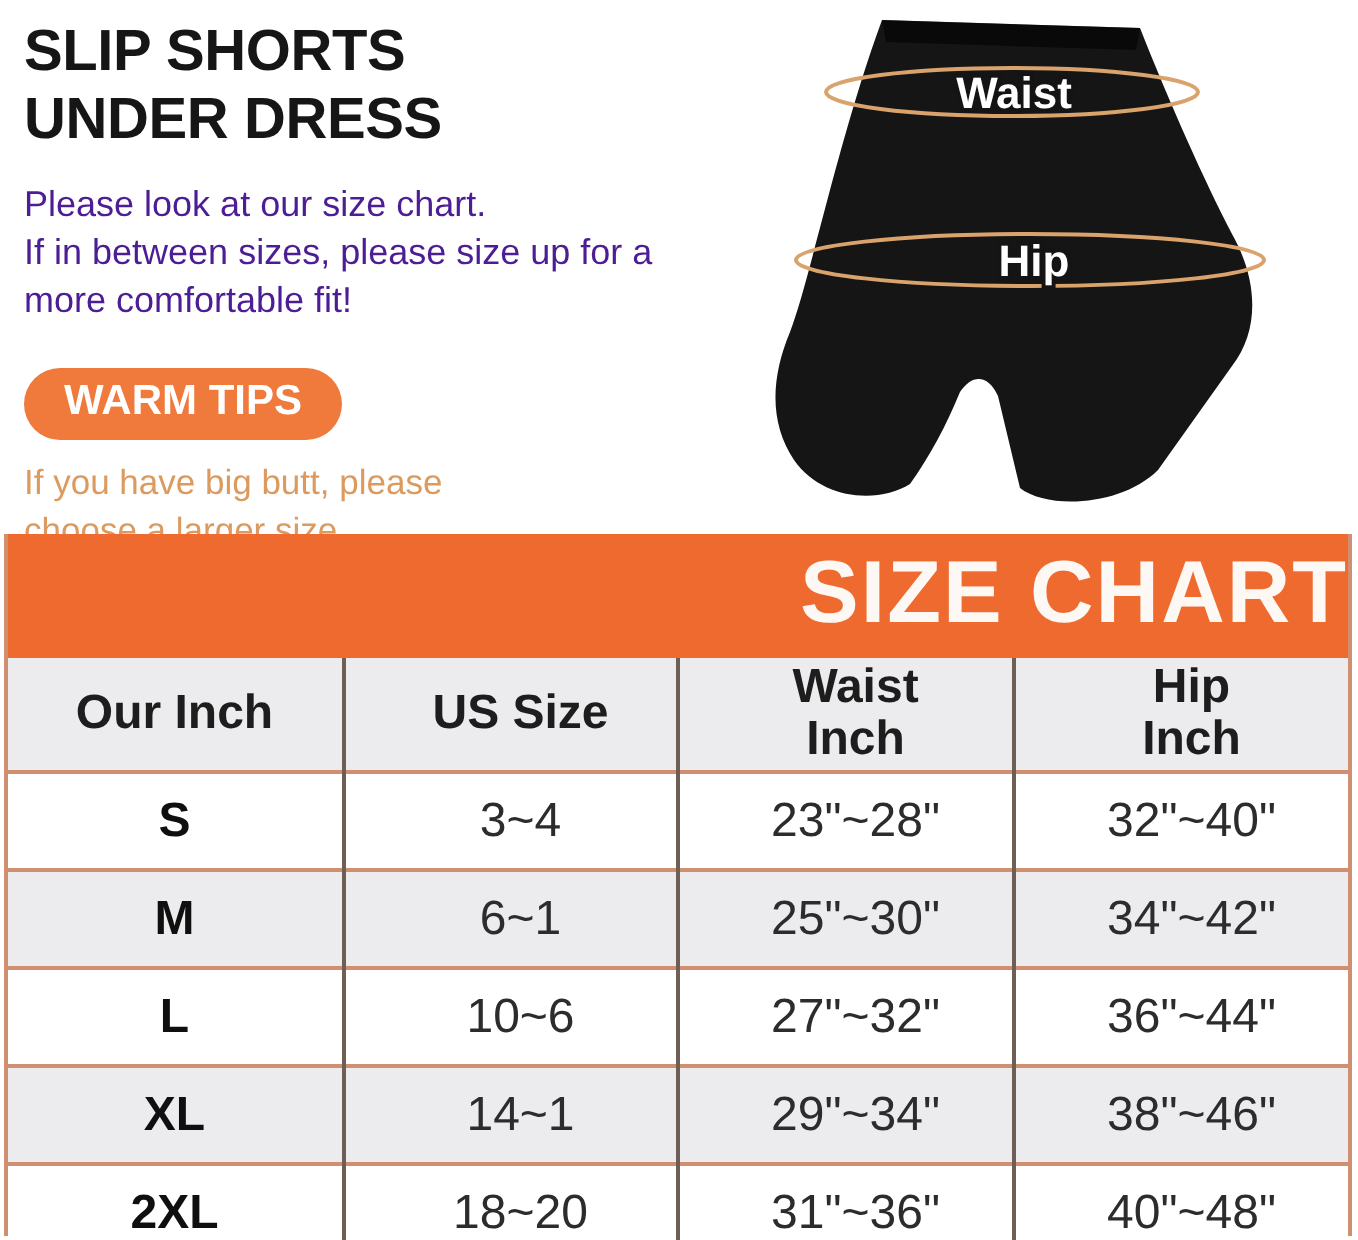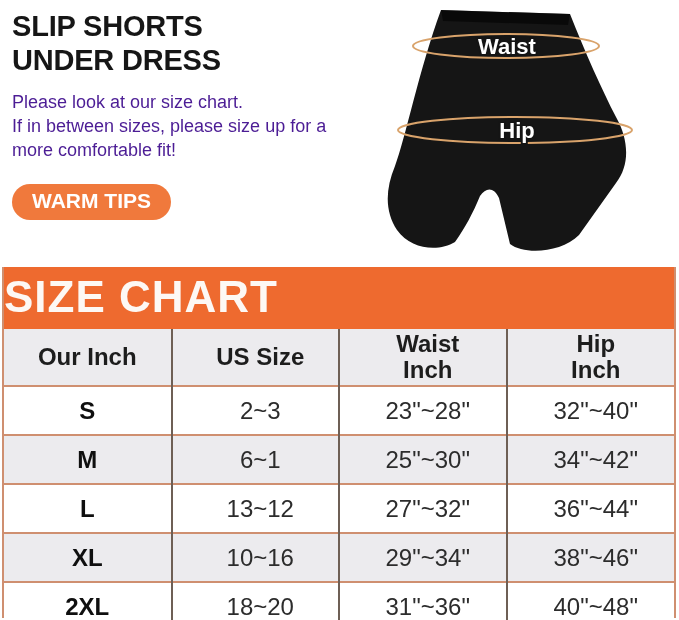--- a/index.html
+++ b/index.html
@@ -45,21 +45,21 @@
 
   
   .size-chart {
     position: absolute; left: 2px; right: 3px; top: 267px; bottom: 2px;
     border: 2px solid var(--table-border-tan, #cf8f70); border-top: none;
     background: #ffffff;
   }
   .chart-banner {
     height: 62px; background: var(--accent-orange, #ee6a2f);
     color: #fdf8f4; font-size: 44px; font-weight: 700;
-    text-align: left; line-height: 60px; letter-spacing: 1px;
+    text-align: right; line-height: 60px; letter-spacing: 1px;
   }
   table.size-table {
     width: 100%; border-collapse: collapse; table-layout: fixed;
     text-align: center;
   }
   .size-table th {
     height: 54px; background: var(--row-alt-bg, #ecebee);
     font-size: 24px; font-weight: 700; color: #1d1d1d;
     line-height: 1.08; white-space: pre-line; vertical-align: middle;
   }
@@ -82,20 +82,22 @@
 
   <div class="intro-block">
     <h1 class="main-title">SLIP SHORTS
 UNDER DRESS</h1>
     <p class="intro-text">Please look at our size chart.
 If in between sizes, please size up for a
 more comfortable fit!</p>
     <div>
       <span class="warm-tips-badge">WARM TIPS</span>
     </div>
+    <p class="tip-text">If you have big butt, please
+choose a larger size</p>
   </div>
 
   <svg class="shorts-figure" viewBox="0 0 340 262" xmlns="http://www.w3.org/2000/svg">
     <path fill="#151515" d="M 102 10
              L 231 14
              C 246 52, 263 90, 277 117
              C 290 140, 291 165, 277 183
              L 240 235
              C 222 253, 185 255, 171 244
              L 160 198
@@ -123,39 +125,39 @@
         <th>US Size</th>
         <th>Waist
 Inch</th>
         <th>Hip
 Inch</th>
       </tr>
     </thead>
     <tbody>
         <tr>
     <td>S</td>
-    <td>2~3</td>
+    <td>3~4</td>
     <td>23"~28"</td>
     <td>32"~40"</td>
   </tr>
         <tr>
     <td>M</td>
     <td>6~1</td>
     <td>25"~30"</td>
     <td>34"~42"</td>
   </tr>
         <tr>
     <td>L</td>
-    <td>13~12</td>
+    <td>10~6</td>
     <td>27"~32"</td>
     <td>36"~44"</td>
   </tr>
         <tr>
     <td>XL</td>
-    <td>10~16</td>
+    <td>14~1</td>
     <td>29"~34"</td>
     <td>38"~46"</td>
   </tr>
         <tr>
     <td>2XL</td>
     <td>18~20</td>
     <td>31"~36"</td>
     <td>40"~48"</td>
   </tr>
       </tbody>

